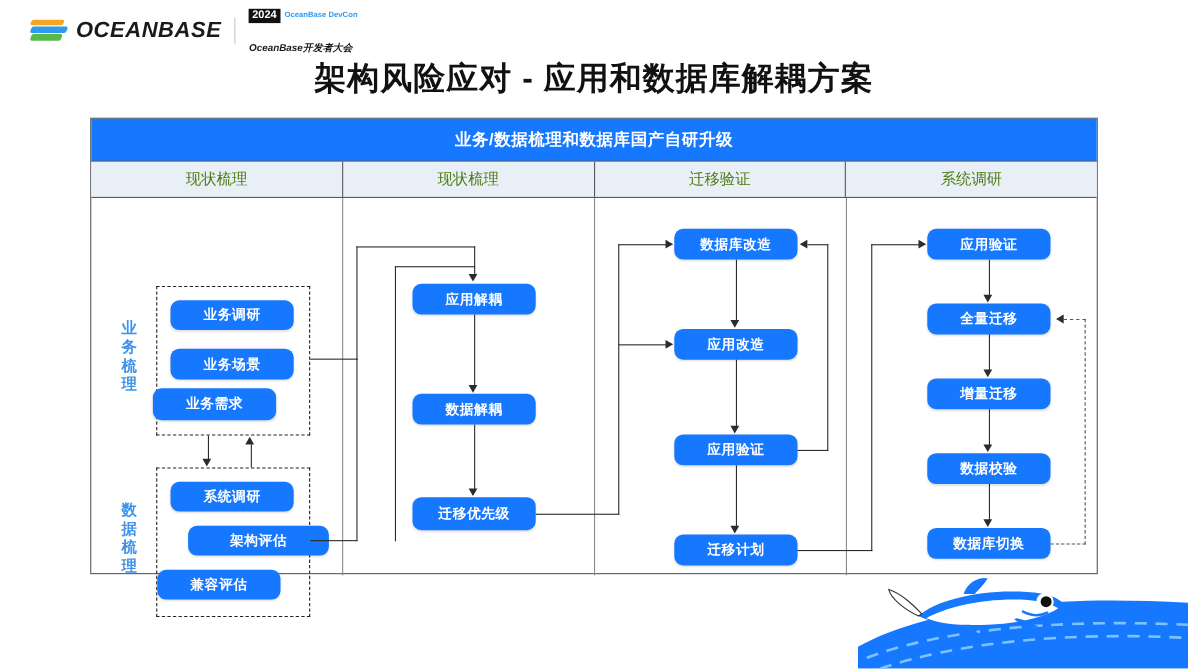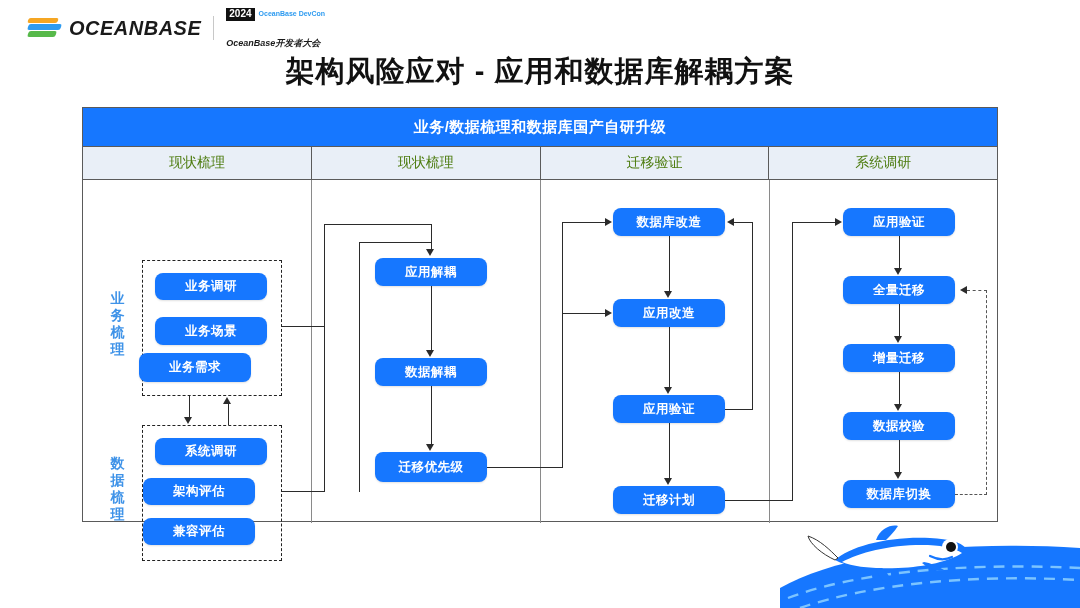--- a/index.html
+++ b/index.html
@@ -112,21 +112,21 @@
     <div class="node" style="left:72px;top:93px;width:112px;height:27px">业务调研</div>
     <div class="node" style="left:72px;top:137px;width:112px;height:28px">业务场景</div>
     <div class="node" style="left:56px;top:173px;width:112px;height:29px">业务需求</div>
 
     <div class="glabel" style="left: 26px; top: 275px; white-space: pre-line;">数
 据
 梳
 理</div>
     <div class="gbox" style="left:59px;top:245px;width:140px;height:136px"></div>
     <div class="node" style="left:72px;top:258px;width:112px;height:27px">系统调研</div>
-    <div class="node" style="left:60px;top:298px;width:112px;height:27px">架构评估</div>
+    <div class="node" style="left:88px;top:298px;width:128px;height:27px">架构评估</div>
     <div class="node" style="left:60px;top:338px;width:112px;height:27px">兼容评估</div>
 
     <div class="ln lnv" style="left:106px;top:216px;height:22px"></div>
     <div class="arw arw-d" style="left:101px;top:237px"></div>
 
     <div class="ln lnv" style="left:145px;top:224px;height:21px"></div>
     <div class="arw arw-u" style="left:140px;top:217px"></div>
 
     <div class="ln lnh" style="left:199px;top:146px;width:43px"></div>
 

